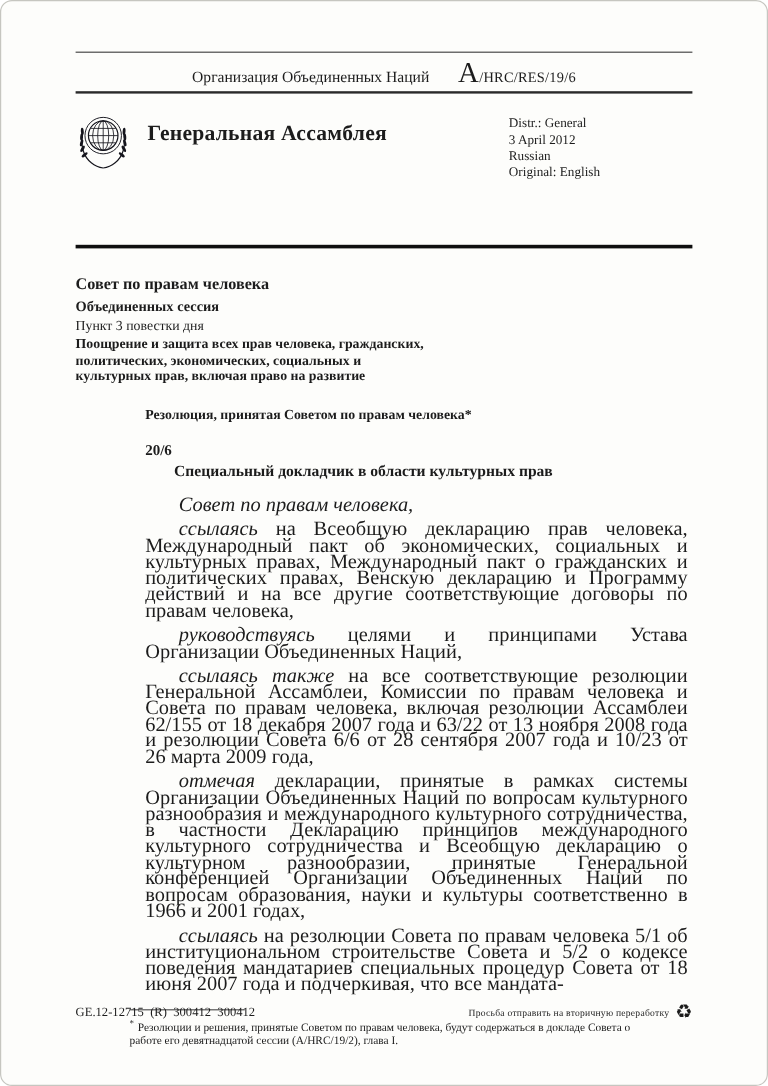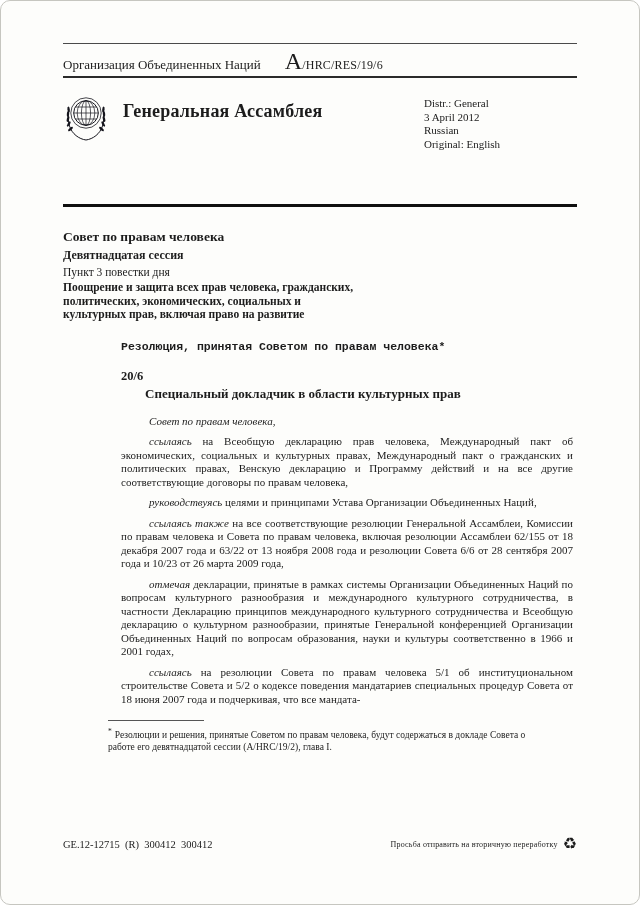--- a/index.html
+++ b/index.html
@@ -6,38 +6,38 @@
   .page{
     width:640px;height:905px;box-sizing:border-box;position:relative;overflow:hidden;
     background:#fdfdfb;border:1px solid #c6c6c0;border-radius:10px;
     font-family:"Liberation Serif","DejaVu Serif",serif;color:#1c1c1c;
   }
   .content{padding:42px 62px 0 62px;}
   .rule{border:0;margin:0;}
   .rule-thin{height:1px;background:#4a4a4a;}
   .rule-medium{height:2px;background:#2a2a2a;}
   .rule-thick{height:3px;background:#0f0f0f;}
-  .header-row{display:flex;justify-content:flex-start;align-items:baseline;padding:5px 0 3px 0;gap:24px;}
+  .header-row{display:flex;justify-content:center;align-items:baseline;padding:5px 0 3px 0;gap:24px;}
   .org-name{font-size:13px;}
   .symbol{font-size:12px;letter-spacing:0.2px;}
   .big-a{font-size:24px;line-height:1;}
   .masthead{display:flex;align-items:flex-start;height:126px;box-sizing:border-box;padding-top:16px;}
   .emblem-box{width:46px;flex:0 0 auto;}
   .assembly-title{font-size:18px;font-weight:bold;margin:7px 0 0 14px;letter-spacing:0.2px;}
   .distr{margin-left:auto;width:153px;font-size:11px;line-height:13.5px;padding-top:3px;}
   .council{font-size:13.5px;font-weight:bold;margin-top:22px;}
   .session{font-size:12px;font-weight:bold;margin-top:3px;}
   .agenda-item{font-size:11.5px;margin-top:3px;}
   .agenda-title{font-size:11.5px;font-weight:bold;width:300px;line-height:13.5px;margin-top:3px;}
   .res-block{margin-left:58px;}
-  .res-heading{font-size:11.5px;font-weight:bold;margin-top:18px;font-family:Liberation Mono, monospace;}
+  .res-heading{font-size:11.5px;font-weight:bold;margin-top:18px;}
   .res-number{font-size:12.5px;font-weight:bold;margin-top:16px;}
   .res-title{font-size:13px;font-weight:bold;margin-top:2px;margin-left:24px;}
   #paragraphs{margin-top:13px;}
-  .para{font-size:11px;line-height:13.5px;text-align:justify;text-indent:28px;margin:0 4px 7px 0;}
+  .para{font-size:17px;line-height:13.5px;text-align:justify;text-indent:28px;margin:0 4px 7px 0;}
   .para .em{font-style:italic;}
   .footnote{margin:14px 0 0 45px;}
   .fn-rule{width:96px;height:1px;background:#555;margin-bottom:5px;}
   .fn-text{font-size:9.5px;line-height:11.5px;width:432px;margin:0;}
   .fn-mark{vertical-align:super;font-size:7.5px;margin-right:3px;}
   .footer{position:absolute;left:62px;right:62px;top:835px;display:flex;justify-content:space-between;align-items:center;}
   .ge-code{font-size:10.5px;white-space:pre;}
   .recycle{display:flex;align-items:center;gap:5px;}
   .recycle-text{font-size:8px;letter-spacing:0.2px;}
   .recycle-icon{font-size:16px;line-height:1;}
@@ -93,21 +93,21 @@
         <div>Distr.: General</div>
         <div>3 April 2012</div>
         <div>Russian</div>
         <div>Original: English</div>
       </div>
     </div>
 
     <div class="rule rule-thick"></div>
 
     <div class="council">Совет по правам человека</div>
-    <div class="session">Девятнадцатая сессия</div>
+    <div class="session">Объединенных сессия</div>
     <div class="agenda-item">Пункт 3 повестки дня</div>
     <div class="agenda-title">Поощрение и защита всех прав человека, гражданских, политических, экономических, социальных и культурных прав, включая право на развитие</div>
 
     <div class="res-block">
       <div class="res-heading">Резолюция, принятая Советом по правам человека*</div>
       <div class="res-number">20/6</div>
       <div class="res-title">Специальный докладчик в области культурных прав</div>
       <div id="paragraphs">
           <p class="para"><span class="em">Совет по правам человека,</span><span></span></p>
           <p class="para"><span class="em">ссылаясь</span><span> на Всеобщую декларацию прав человека, Международный пакт об экономических, социальных и культурных правах, Международный пакт о гражданских и политических правах, Венскую декларацию и Программу действий и на все другие соответствующие договоры по правам человека,</span></p>

